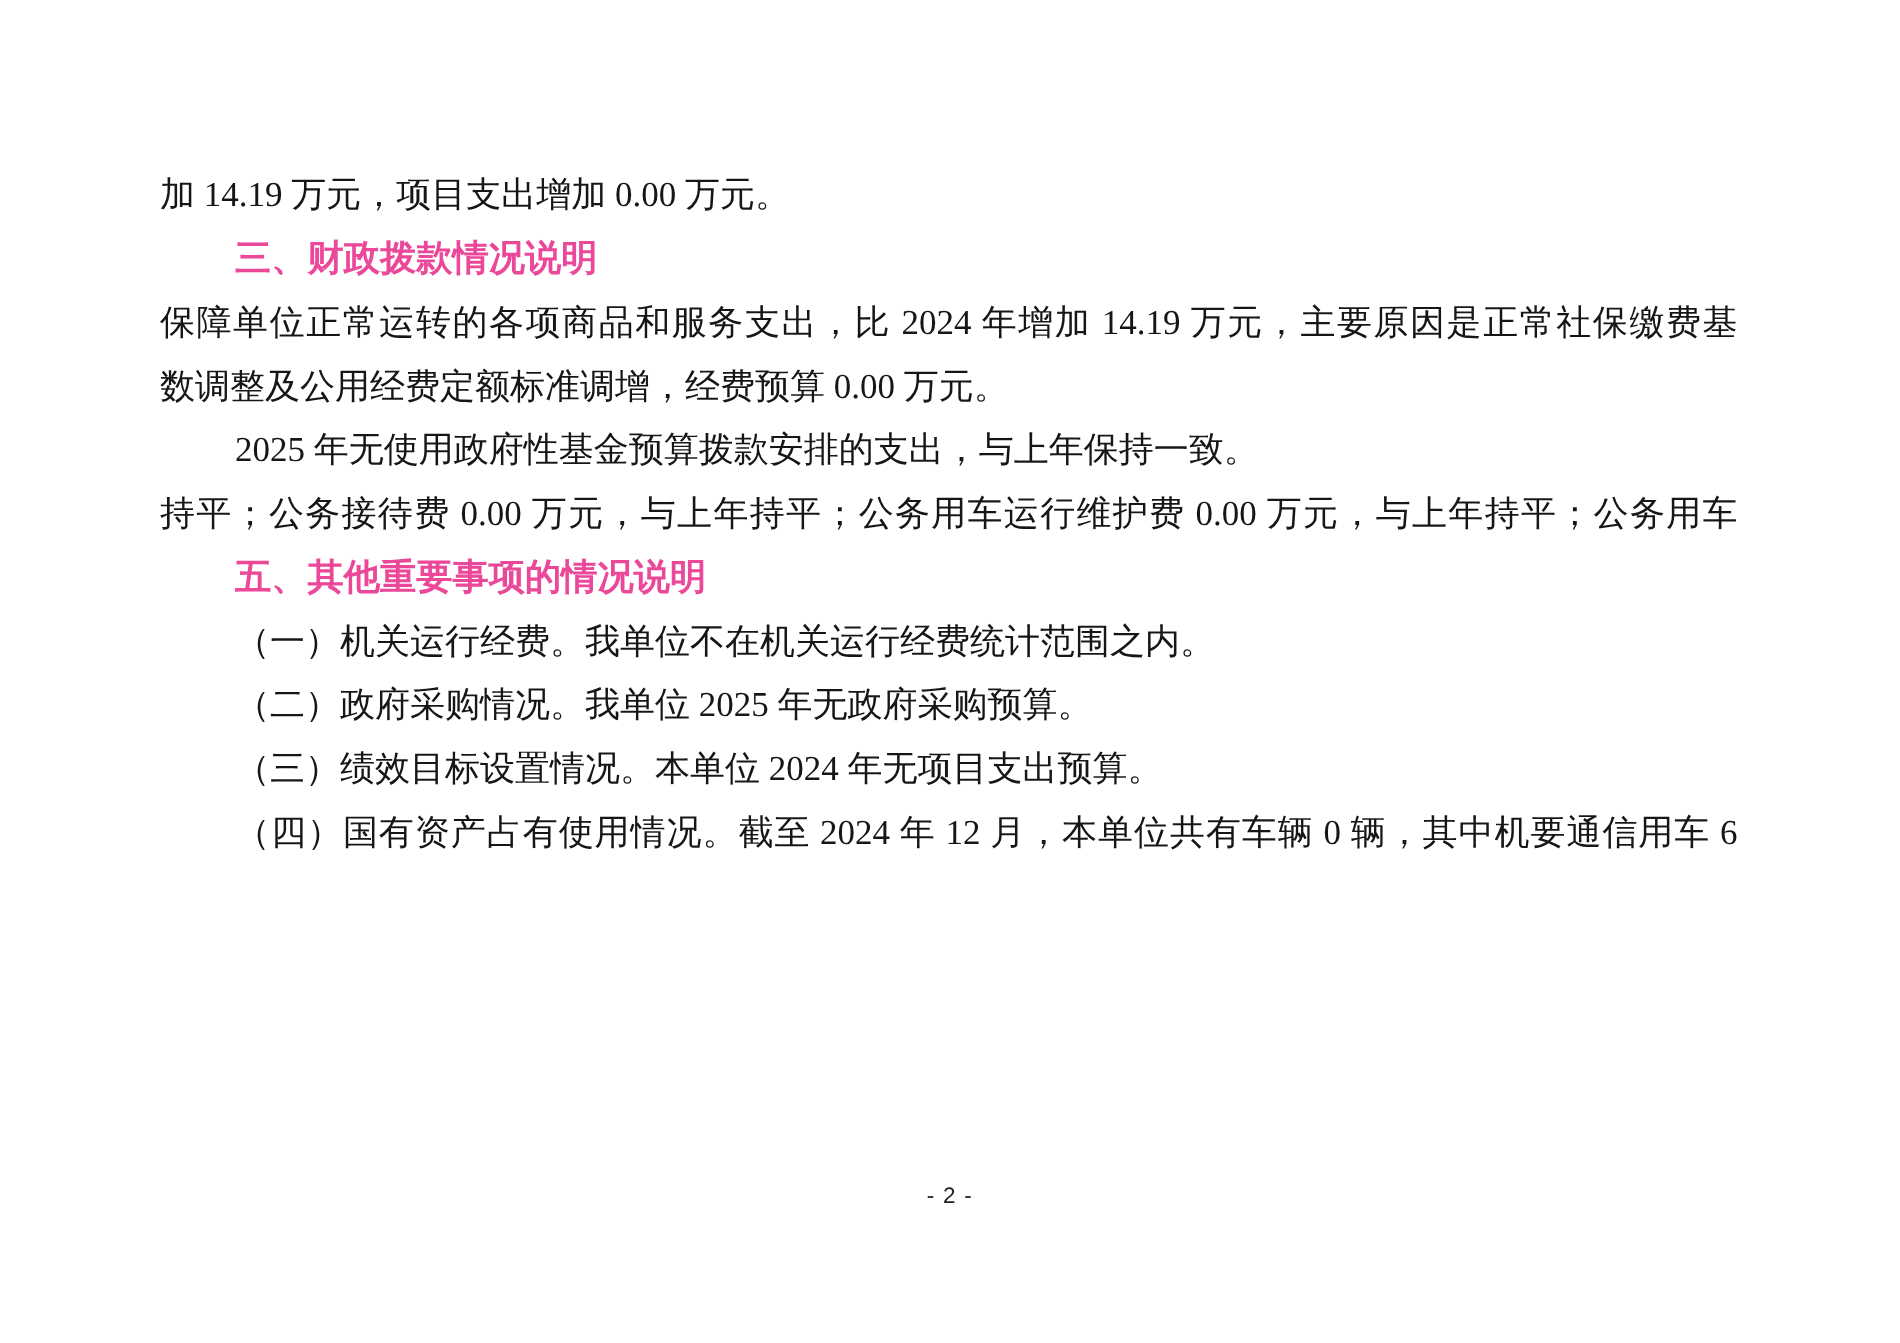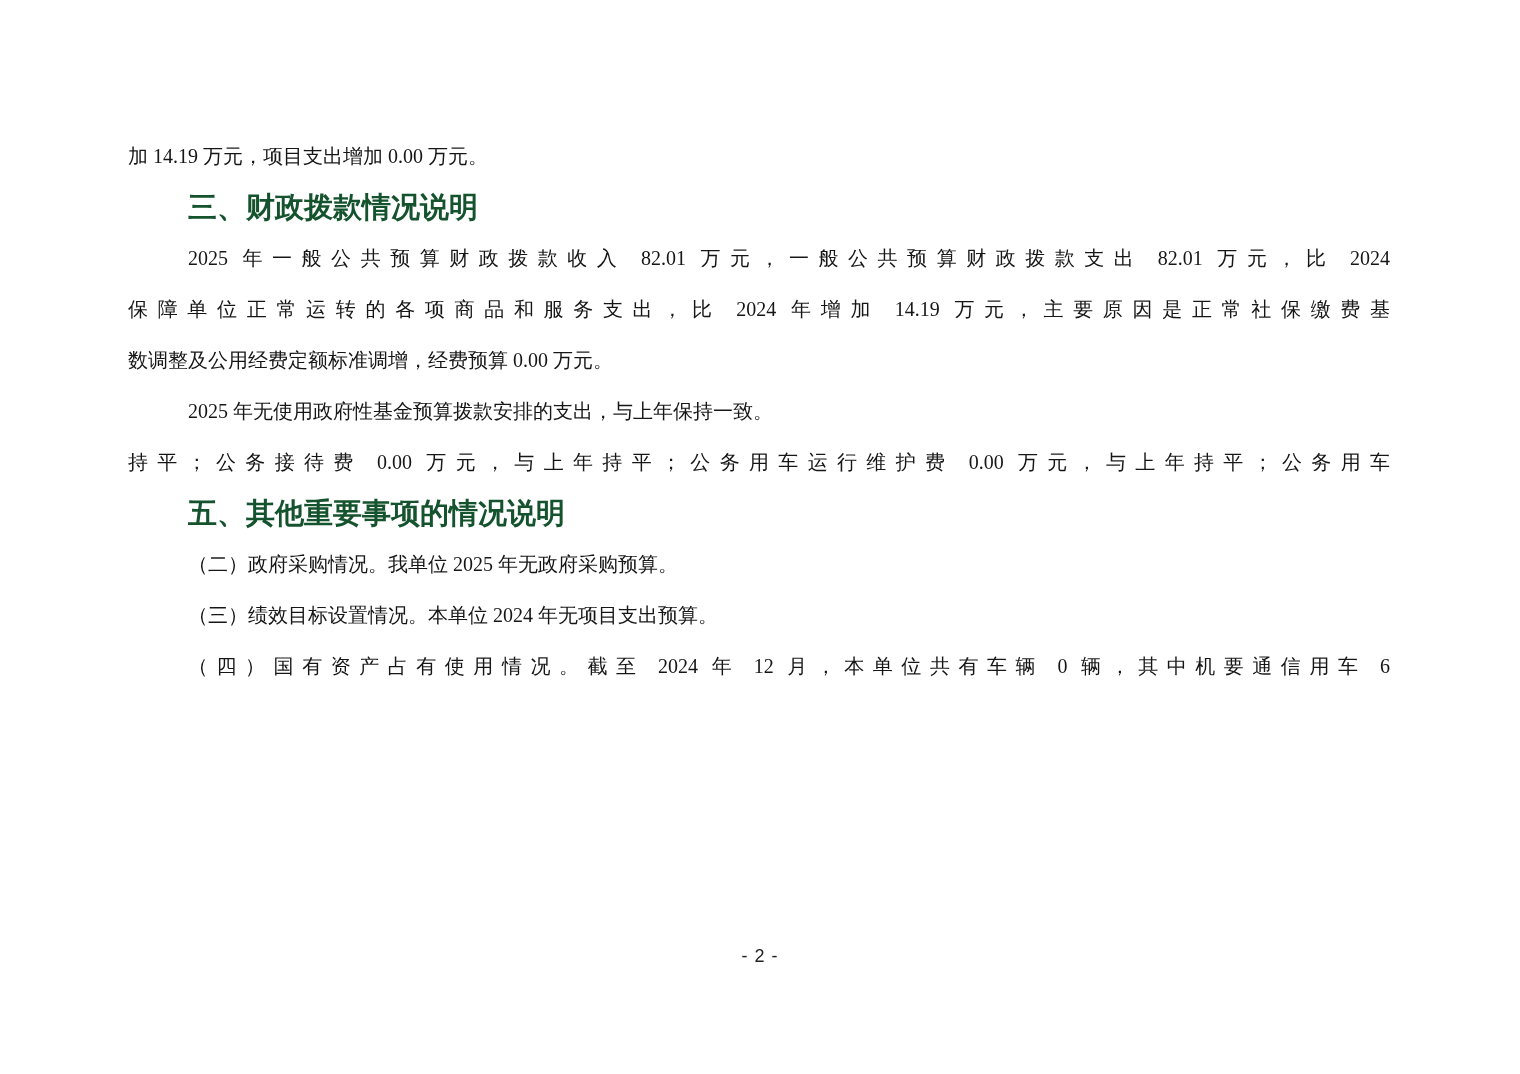--- a/index.html
+++ b/index.html
@@ -14,61 +14,61 @@
     background: #ffffff;
     color: #161616;
     overflow: hidden;
   }
   .content {
     position: absolute;
     left: 128px; top: 131px;
     width: 1262px;
   }
   .line {
-    font-size: 20px;
+    font-size: 28px;
     line-height: 51px;
     height: 51px;
     overflow: hidden;
     text-align: left;
     color: #161616;
   }
   .indent { text-indent: 60px; }
   .stretch {
     text-align: justify;
     text-align-last: justify;
   }
   .heading {
     font-family: "Liberation Sans", sans-serif;
     font-weight: 700;
     font-size: 29px;
-    color: #14532d;
+    color: #ec4899;
   }
   .footer {
     position: absolute;
     left: 0; top: 944px;
     width: 1520px;
     text-align: center;
     font-size: 18px;
     line-height: 24px;
     font-family: "Liberation Sans", sans-serif;
     color: #222222;
     letter-spacing: 1px;
   }
 </style>
 </head>
 <body>
 
 <div class="page">
   <main class="content">
     <div class="line">加 14.19 万元，项目支出增加 0.00 万元。</div>
     <div class="line heading indent">三、财政拨款情况说明</div>
-    <div class="line indent stretch">2025 年一般公共预算财政拨款收入 82.01 万元，一般公共预算财政拨款支出 82.01 万元，比 2024</div>
     <div class="line stretch">保障单位正常运转的各项商品和服务支出，比 2024 年增加 14.19 万元，主要原因是正常社保缴费基</div>
     <div class="line">数调整及公用经费定额标准调增，经费预算 0.00 万元。</div>
     <div class="line indent">2025 年无使用政府性基金预算拨款安排的支出，与上年保持一致。</div>
     <div class="line stretch">持平；公务接待费 0.00 万元，与上年持平；公务用车运行维护费 0.00 万元，与上年持平；公务用车</div>
     <div class="line heading indent">五、其他重要事项的情况说明</div>
+    <div class="line indent">（一）机关运行经费。我单位不在机关运行经费统计范围之内。</div>
     <div class="line indent">（二）政府采购情况。我单位 2025 年无政府采购预算。</div>
     <div class="line indent">（三）绩效目标设置情况。本单位 2024 年无项目支出预算。</div>
     <div class="line indent stretch">（四）国有资产占有使用情况。截至 2024 年 12 月，本单位共有车辆 0 辆，其中机要通信用车 6</div>
   </main>
   <div class="footer">- 2 -</div>
 </div>
 
 </body></html>

